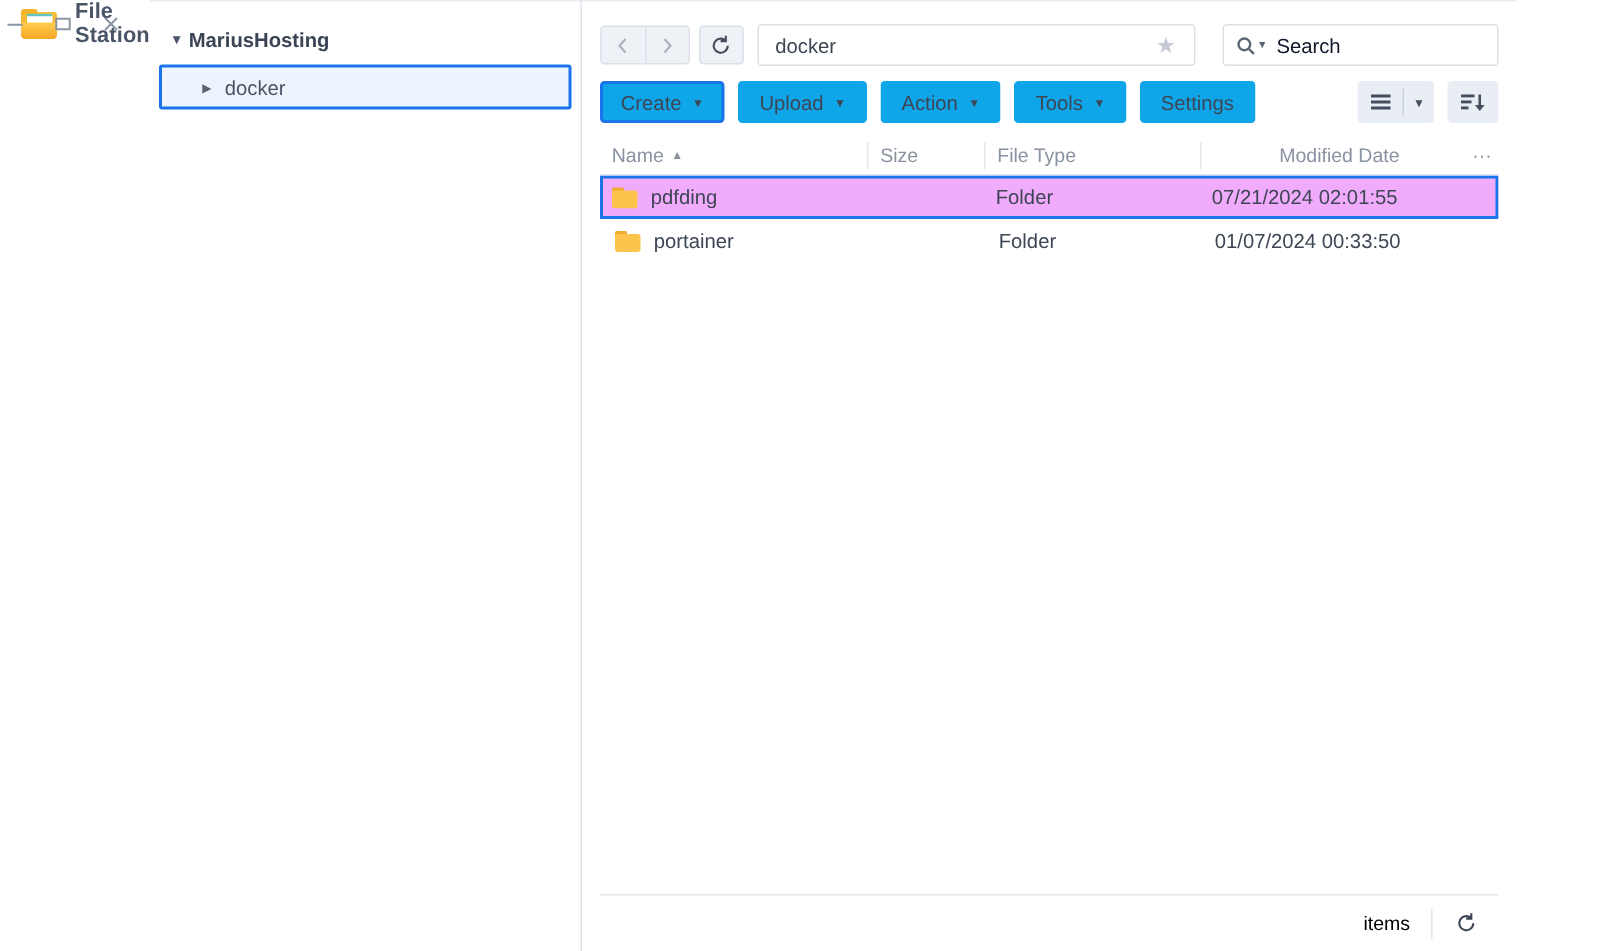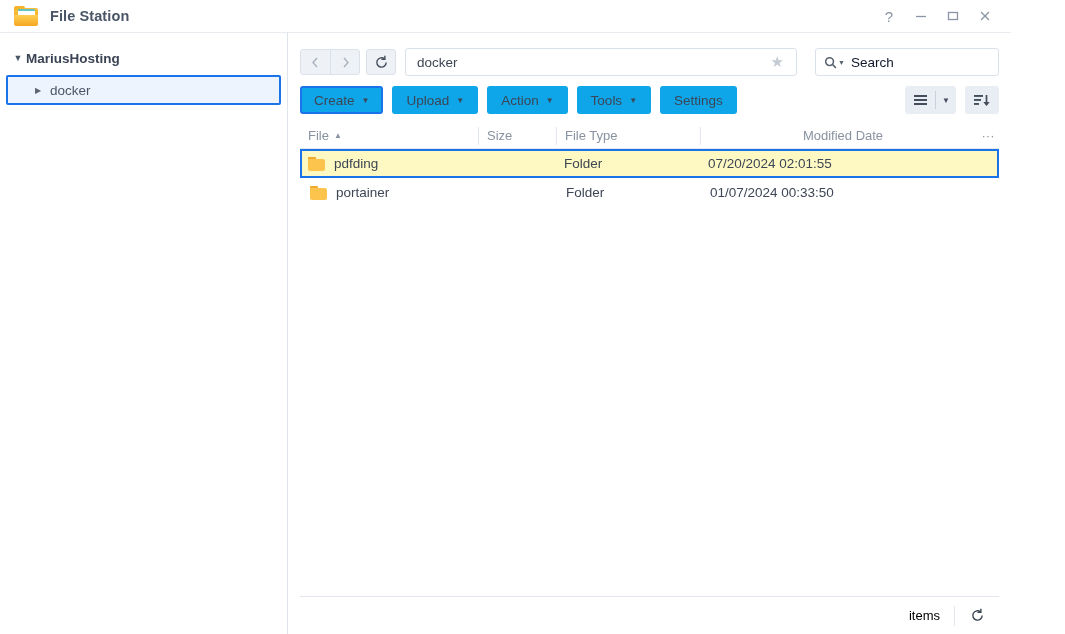--- a/index.html
+++ b/index.html
@@ -7,21 +7,21 @@
     width: 1065px; height: 634px;
     background: #ffffff;
     font-family: "Liberation Sans", sans-serif;
     overflow: hidden;
   }
 
   .window {
     position: relative;
     width: 1011px; height: 634px;
     background: #ffffff;
-    display: flex; flex-direction: column;
+    display: flex; flex-direction: row;
   }
 
   
   .titlebar {
     height: 32px;
     flex: 0 0 32px;
     background: #ffffff;
     display: flex;
     align-items: center;
     padding: 0 0 0 14px;
@@ -206,21 +206,21 @@
   .th-menu span { display: block; }
 
   .rows { flex: 1 1 auto; position: relative; overflow: hidden; }
   .row {
     height: 29px; display: flex; align-items: center;
     font-size: 13.5px; color: #3d4654;
     border-bottom: 1px solid #eef1f5;
     border: 2px solid transparent;
   }
   .row.selected {
-    border: 2px solid #1a73e8; background: #fef9c3;
+    border: 2px solid #1a73e8; background: #f0abfc;
     border-bottom: 2px solid #1a73e8;
   }
   .cell { padding-left: 8px; display: flex; align-items: center; overflow: hidden; white-space: nowrap; }
   .c-name { width: 178px; flex: 0 0 178px; gap: 9px; }
   .c-size { width: 78px; flex: 0 0 78px; }
   .c-type { width: 144px; flex: 0 0 144px; }
   .c-date { flex: 1 1 auto; }
   .folder-ic { width: 17px; height: 14px; position: relative; flex: 0 0 17px; }
   .folder-ic .tb2 { position: absolute; left: 0; top: 0; width: 8px; height: 3px; background: #f0ab2e; border-radius: 1px 1px 0 0; }
   .folder-ic .bd { position: absolute; left: 0; top: 2px; width: 17px; height: 12px; background: #fcc košt; }
@@ -373,21 +373,21 @@
               <line x1="12.5" y1="1" x2="12.5" y2="10.5" stroke="#444d5c" stroke-width="1.7"></line>
               <polygon points="9.3,8 15.7,8 12.5,12" fill="#444d5c"></polygon>
             </svg>
           </div>
         </div>
       </div>
 
       <div class="table-wrap">
         <div class="thead">
           <div class="th th-name">
-            <span>File</span>
+            <span>Name</span>
             <span class="sort-asc">▲</span>
           </div>
           <div class="th th-size">
             <span>Size</span>
           </div>
           <div class="th th-type">
             <span>File Type</span>
           </div>
           <div class="th th-date">
             <span>Modified Date</span>
@@ -403,21 +403,21 @@
           <div class="row selected">
             <div class="cell c-name">
               <span class="folder-ic">
                 <span class="tb2"></span>
                   <span class="bd"></span>
               </span>
               <span>pdfding</span>
             </div>
             <div class="cell c-size"></div>
             <div class="cell c-type">Folder</div>
-            <div class="cell c-date">07/20/2024 02:01:55</div>
+            <div class="cell c-date">07/21/2024 02:01:55</div>
           </div>
           <div class="row">
             <div class="cell c-name">
               <span class="folder-ic">
                 <span class="tb2"></span>
                   <span class="bd"></span>
               </span>
               <span>portainer</span>
             </div>
             <div class="cell c-size"></div>

